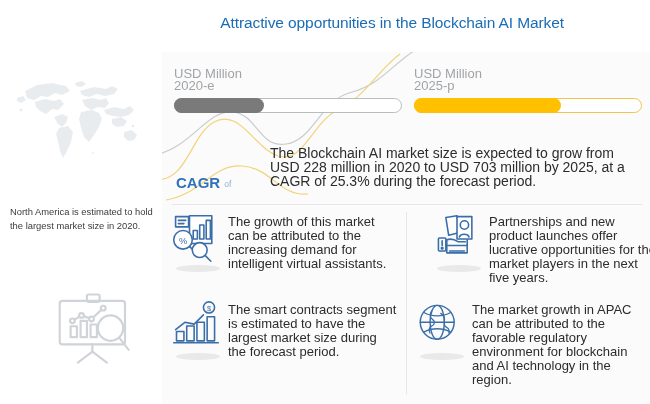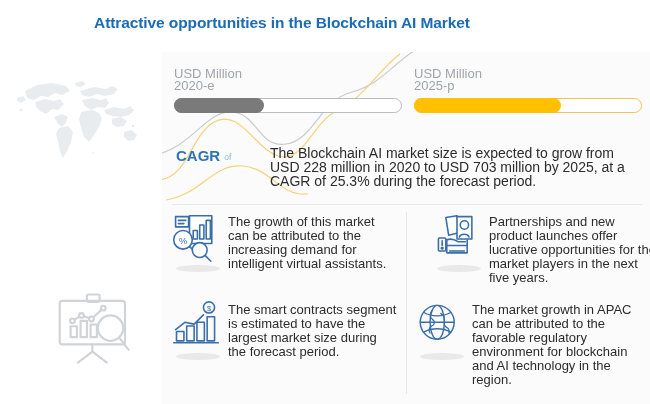--- a/index.html
+++ b/index.html
@@ -13,23 +13,23 @@
     position: relative;
     width: 650px; height: 404px;
     background: #ffffff;
   }
 
   
   .title {
     position: absolute;
     left: 0; top: 14px;
     width: 564px;
-    text-align: center;
+    text-align: right;
     font-size: 15.5px;
-    font-weight: bold;
+    font-weight: normal;
     color: #1b6cb5;
     letter-spacing: -0.1px;
   }
 
   
   .worldmap {
     position: absolute;
     left: 6px; top: 62px;
     width: 140px; height: 110px;
     opacity: 0.55;
@@ -124,20 +124,21 @@
   .cagr-row {
     position: absolute;
     left: 0; top: 92px;
     width: 488px; height: 62px;
     display: flex;
   }
   .cagr-box {
     width: 108px;
     padding-left: 14px;
     padding-top: 4px;
+    margin-top: 27px;
   }
   .cagr-top {
     font-size: 15px;
     font-weight: bold;
     color: #2f72b8;
     line-height: 16px;
   }
   .cagr-of {
     font-size: 8.5px;
     font-weight: normal;
@@ -226,20 +227,21 @@
         <path d="M236 140 L252 136 L262 146 L256 156 L244 158 L236 150 Z"></path>
         <path d="M138 42 L152 38 L160 44 L150 50 L140 48 Z"></path>
         <path d="M22 72 L34 68 L40 76 L30 82 L22 78 Z"></path>
         <circle cx="30" cy="96" r="3"></circle>
         <circle cx="254" cy="128" r="2.5"></circle>
         <circle cx="174" cy="182" r="2"></circle>
       </g>
     </svg>
   </div>
 
+  <div class="side-note">North America is estimated to hold the largest market size in 2020.</div>
 
   <div class="side-icon">
     <svg viewBox="0 0 100 86" width="92" height="78" xmlns="http://www.w3.org/2000/svg" fill="none" stroke="#c8ccd2" stroke-width="2.4" stroke-linecap="round" stroke-linejoin="round">
       <rect x="10" y="12" width="72" height="48" rx="3"></rect>
       <rect x="40" y="5" width="14" height="8" rx="1.5"></rect>
       <line x1="46" y1="60" x2="46" y2="68"></line>
       <line x1="46" y1="68" x2="30" y2="80"></line>
       <line x1="46" y1="68" x2="62" y2="80"></line>
       <rect x="22" y="40" width="7" height="12"></rect>
       <rect x="33" y="34" width="7" height="18"></rect>

